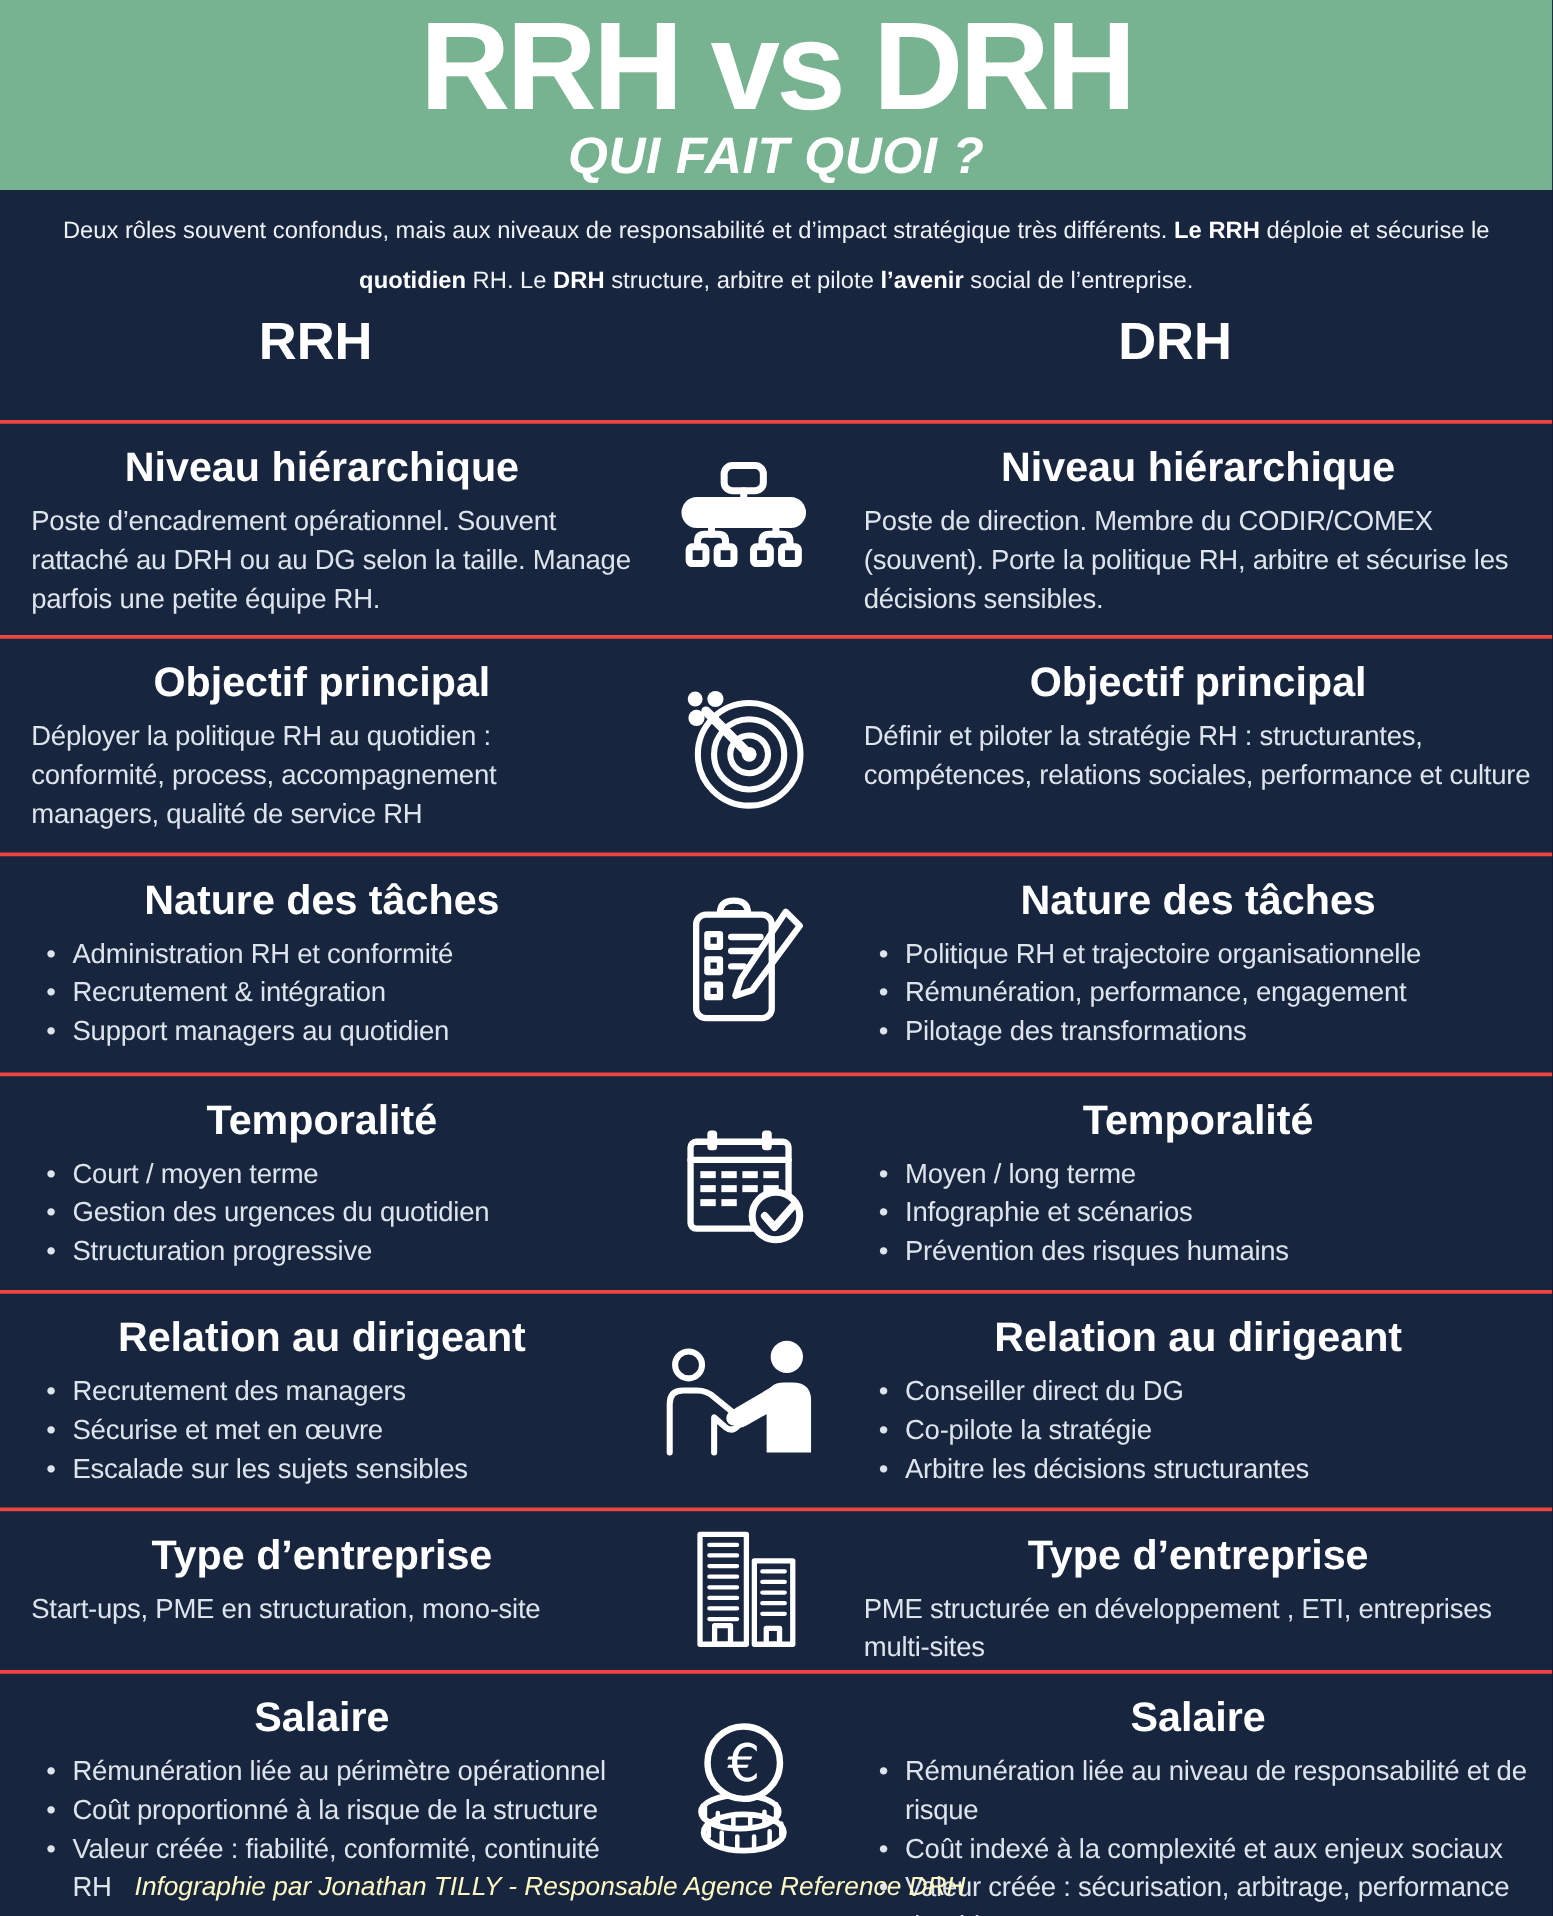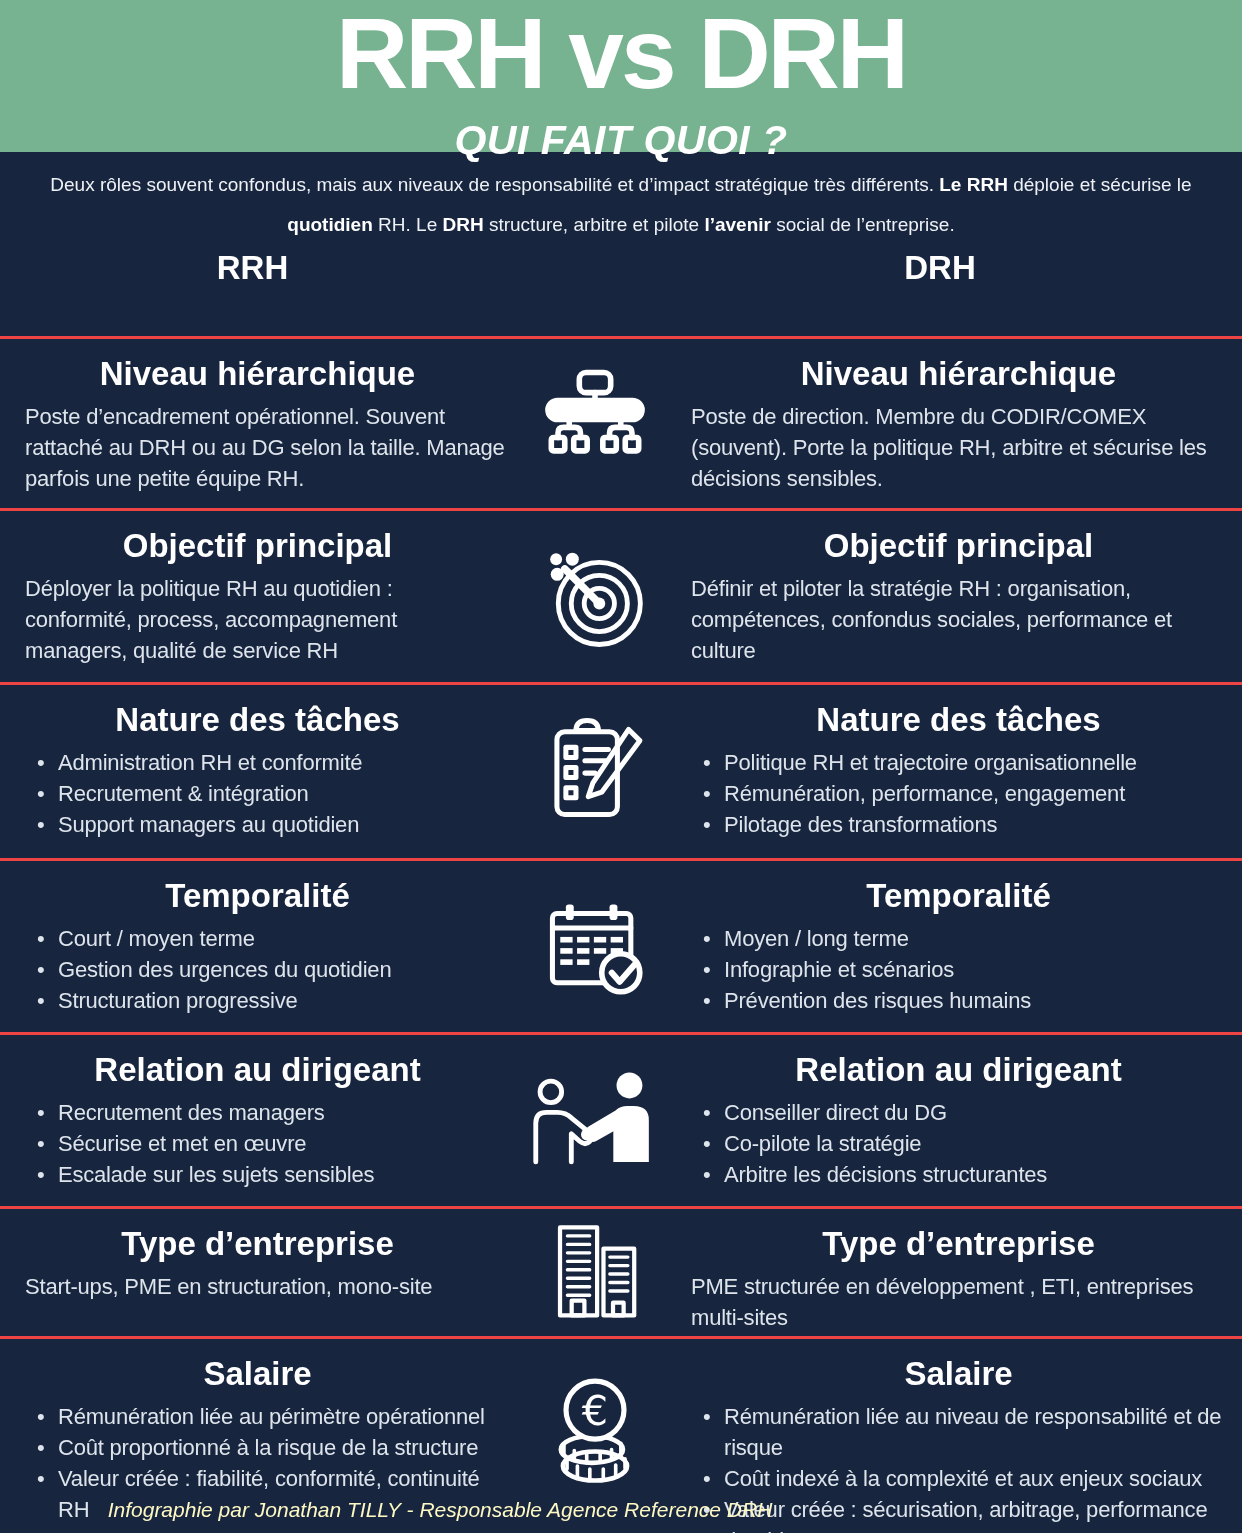--- a/index.html
+++ b/index.html
@@ -1,28 +1,28 @@
 <!DOCTYPE html>
 <html><head>
 <meta charset="utf-8">
 <style>
   html,body{margin:0;padding:0;background:#0d1730;}
   .page{position:relative;width:1242px;height:1533px;background:#18253f;overflow:hidden;
         font-family:"Liberation Sans",sans-serif;color:#e6ebf1;}
   
   .hero{height:152px;background:#77b390;display:flex;flex-direction:column;align-items:center;
         justify-content:center;color:#fff;}
-  .hero h1{margin:16px;font-size:100px;line-height:96px;font-weight:bold;letter-spacing:-3px;}
+  .hero h1{margin:0;font-size:100px;line-height:96px;font-weight:bold;letter-spacing:-3px;}
   .hero .sub{font-size:41px;font-weight:bold;font-style:italic;letter-spacing:.5px;margin-top:0;}
   
   .intro{height:184px;box-sizing:border-box;padding-top:13px;}
   .intro-text{margin:0 auto;max-width:1185px;text-align:center;font-size:19px;line-height:40px;color:#eef2f6;}
   .intro-text b{color:#ffffff;}
   .col-heads{position:relative;height:56px;margin-top:4px;}
-  .col-head{position:absolute;top:0;font-size:33px;font-weight:bold;color:#fff;text-align:center;}
+  .col-head{position:absolute;top:0;font-size:42px;font-weight:bold;color:#fff;text-align:center;}
   .head-rrh{left:0;width:505px;}
   .head-drh{left:660px;width:560px;}
   
   .row{box-sizing:border-box;border-top:3px solid #ef4444;display:grid;
        grid-template-columns:515px 160px 567px;}
   .r1{height:172px}.r2{height:174px}.r3{height:176px}.r4{height:174px}
   .r5{height:174px}.r6{height:130px}.r7{height:197px}
   .cell{box-sizing:border-box;padding-top:12px;overflow:hidden;}
   .cell-title{margin:3px 0 7px;font-size:33px;line-height:40px;font-weight:bold;color:#fff;text-align:center;}
   .left .inner{padding-left:25px;padding-right:10px;}
@@ -100,21 +100,21 @@
         <circle cx="54" cy="56" r="5.5" fill="#ffffff" stroke="none"></circle>
         <line x1="22" y1="24" x2="52" y2="54" stroke-width="7"></line>
         <circle cx="15" cy="29" r="6" fill="#ffffff" stroke="none"></circle>
         <circle cx="29" cy="15" r="6" fill="#ffffff" stroke="none"></circle>
         <circle cx="14" cy="15" r="5.5" fill="#ffffff" stroke="none"></circle>
       </svg>
     </div>
     <div class="cell right">
       <h2 class="cell-title">Objectif principal</h2>
       <div class="inner">
-          <p class="para">Définir et piloter la stratégie RH : organisation, compétences, confondus sociales, performance et culture</p>
+          <p class="para">Définir et piloter la stratégie RH : structurantes, compétences, relations sociales, performance et culture</p>
         </div>
     </div>
   </section>
 
   <section class="row r3">
     <div class="cell left">
       <h2 class="cell-title">Nature des tâches</h2>
       <div class="inner">
         <ul class="blist">
           <li>Administration RH et conformité</li>

